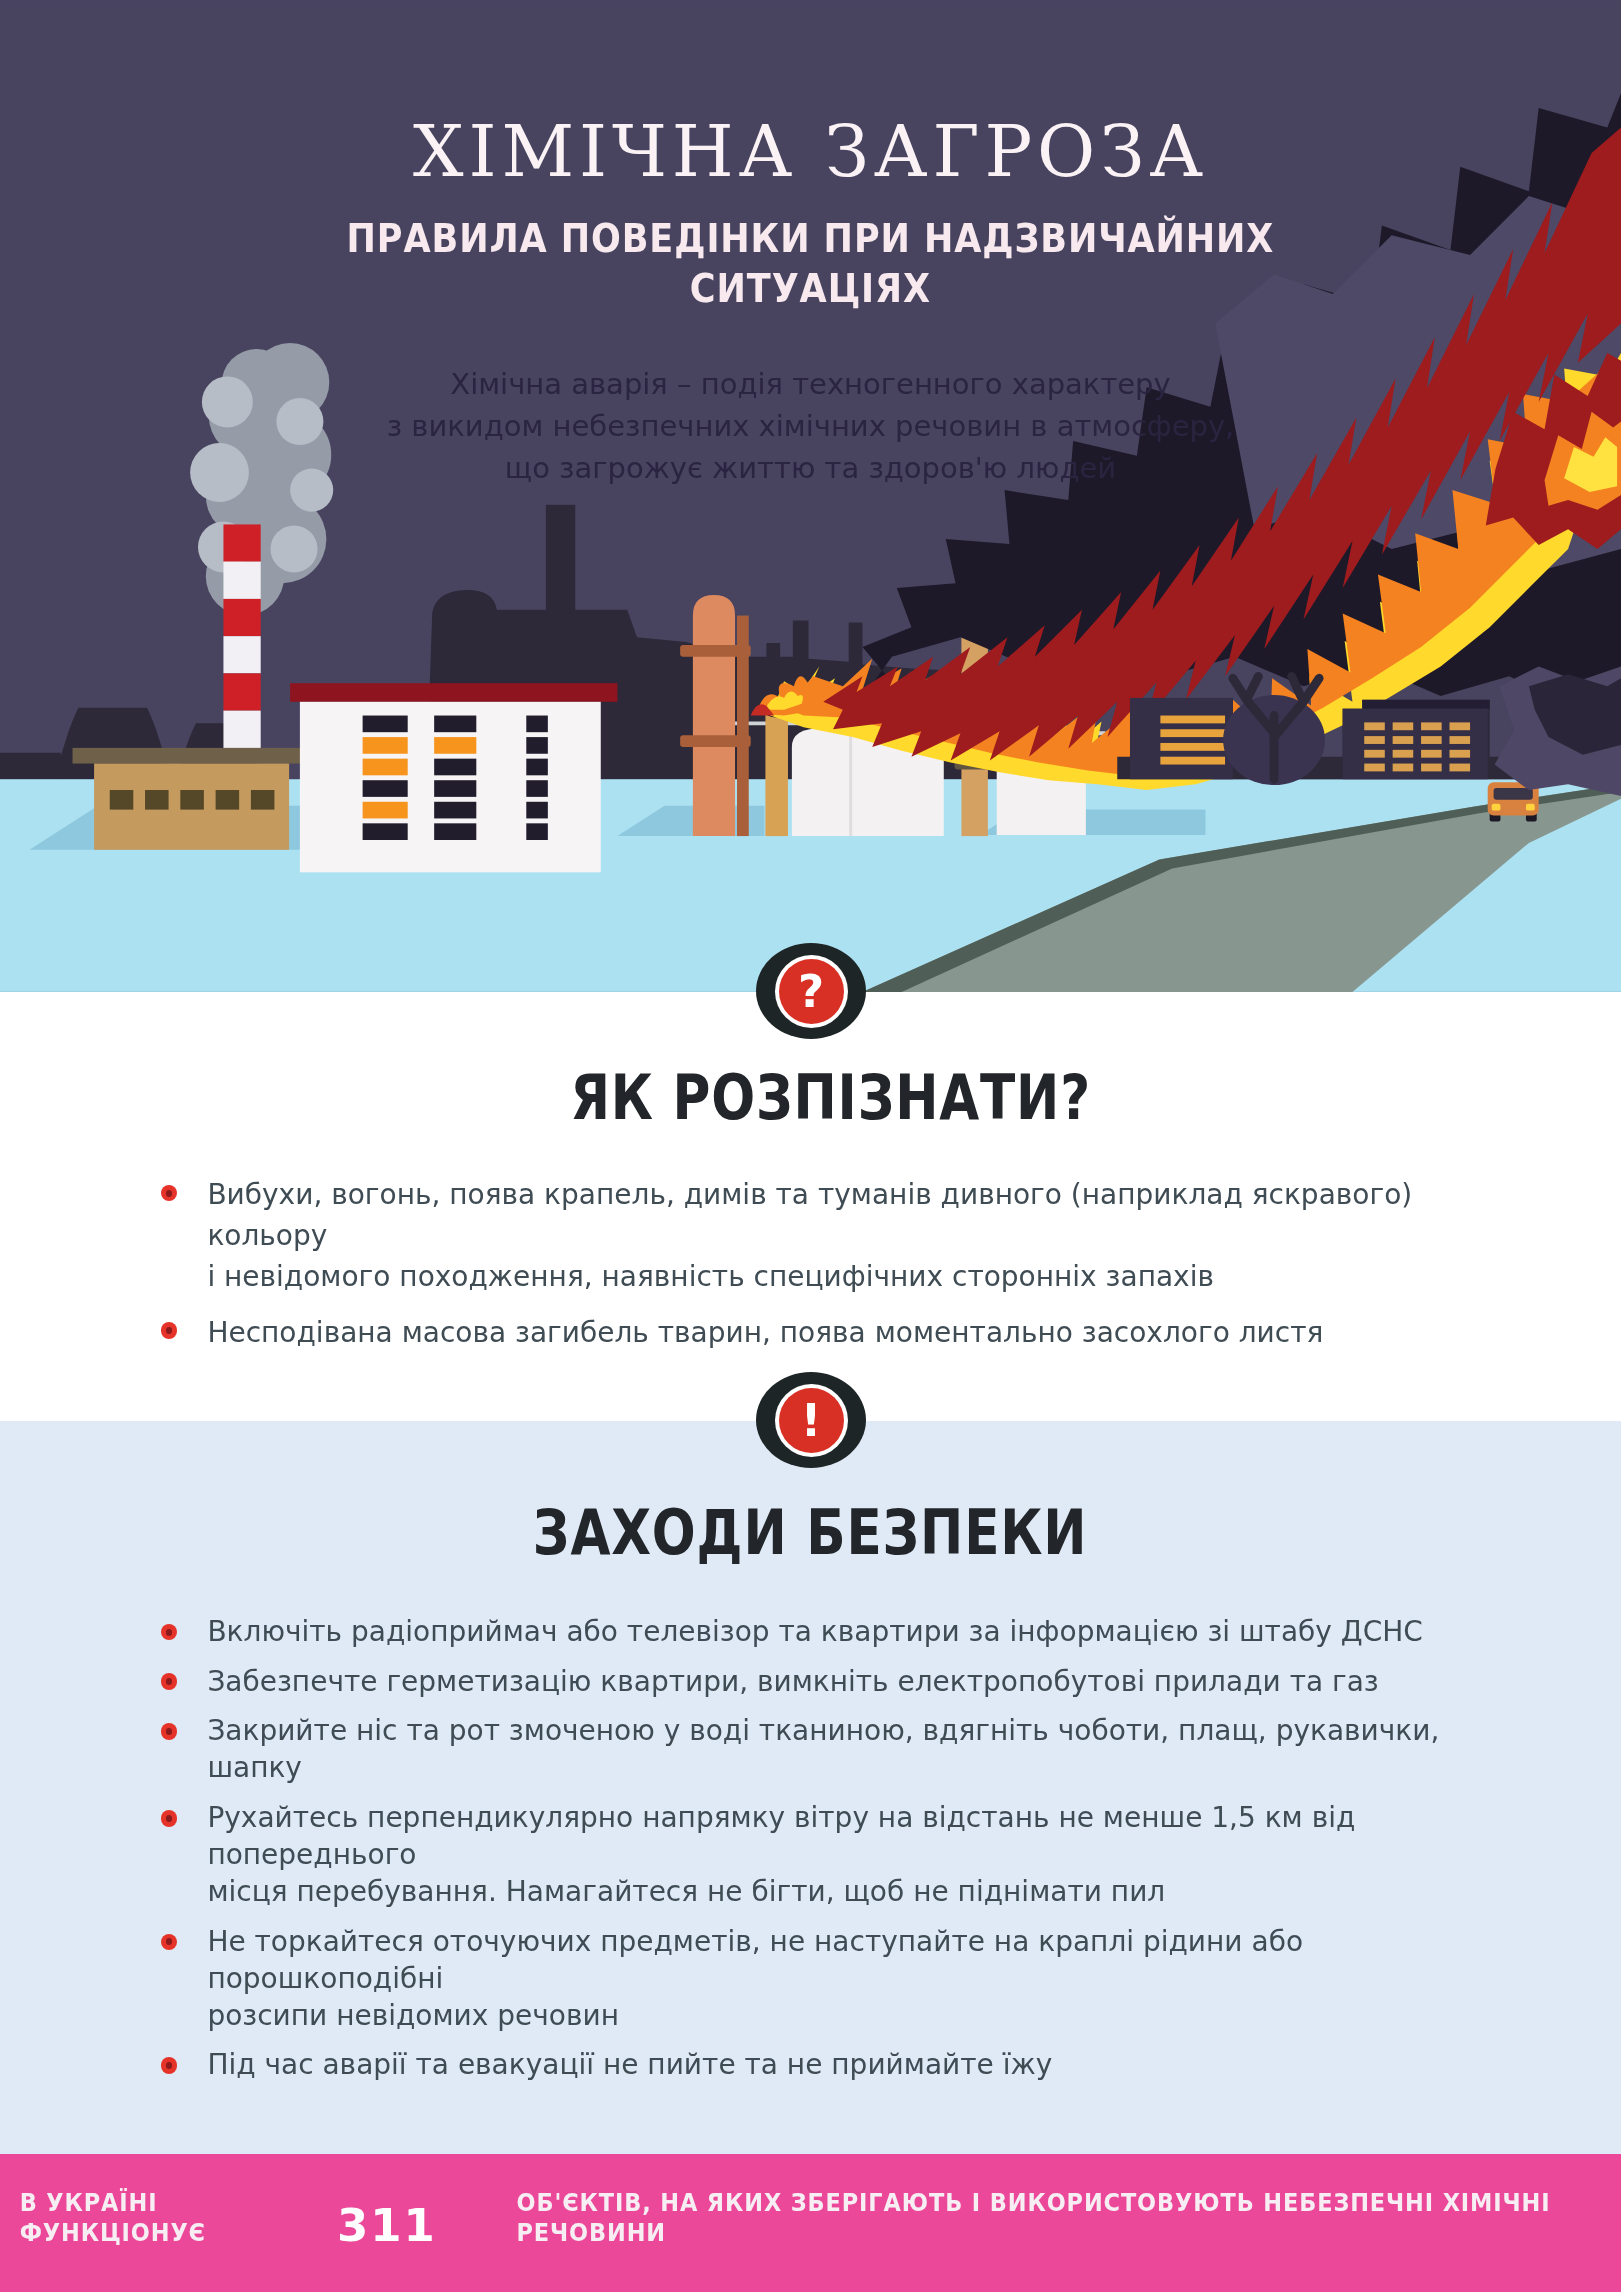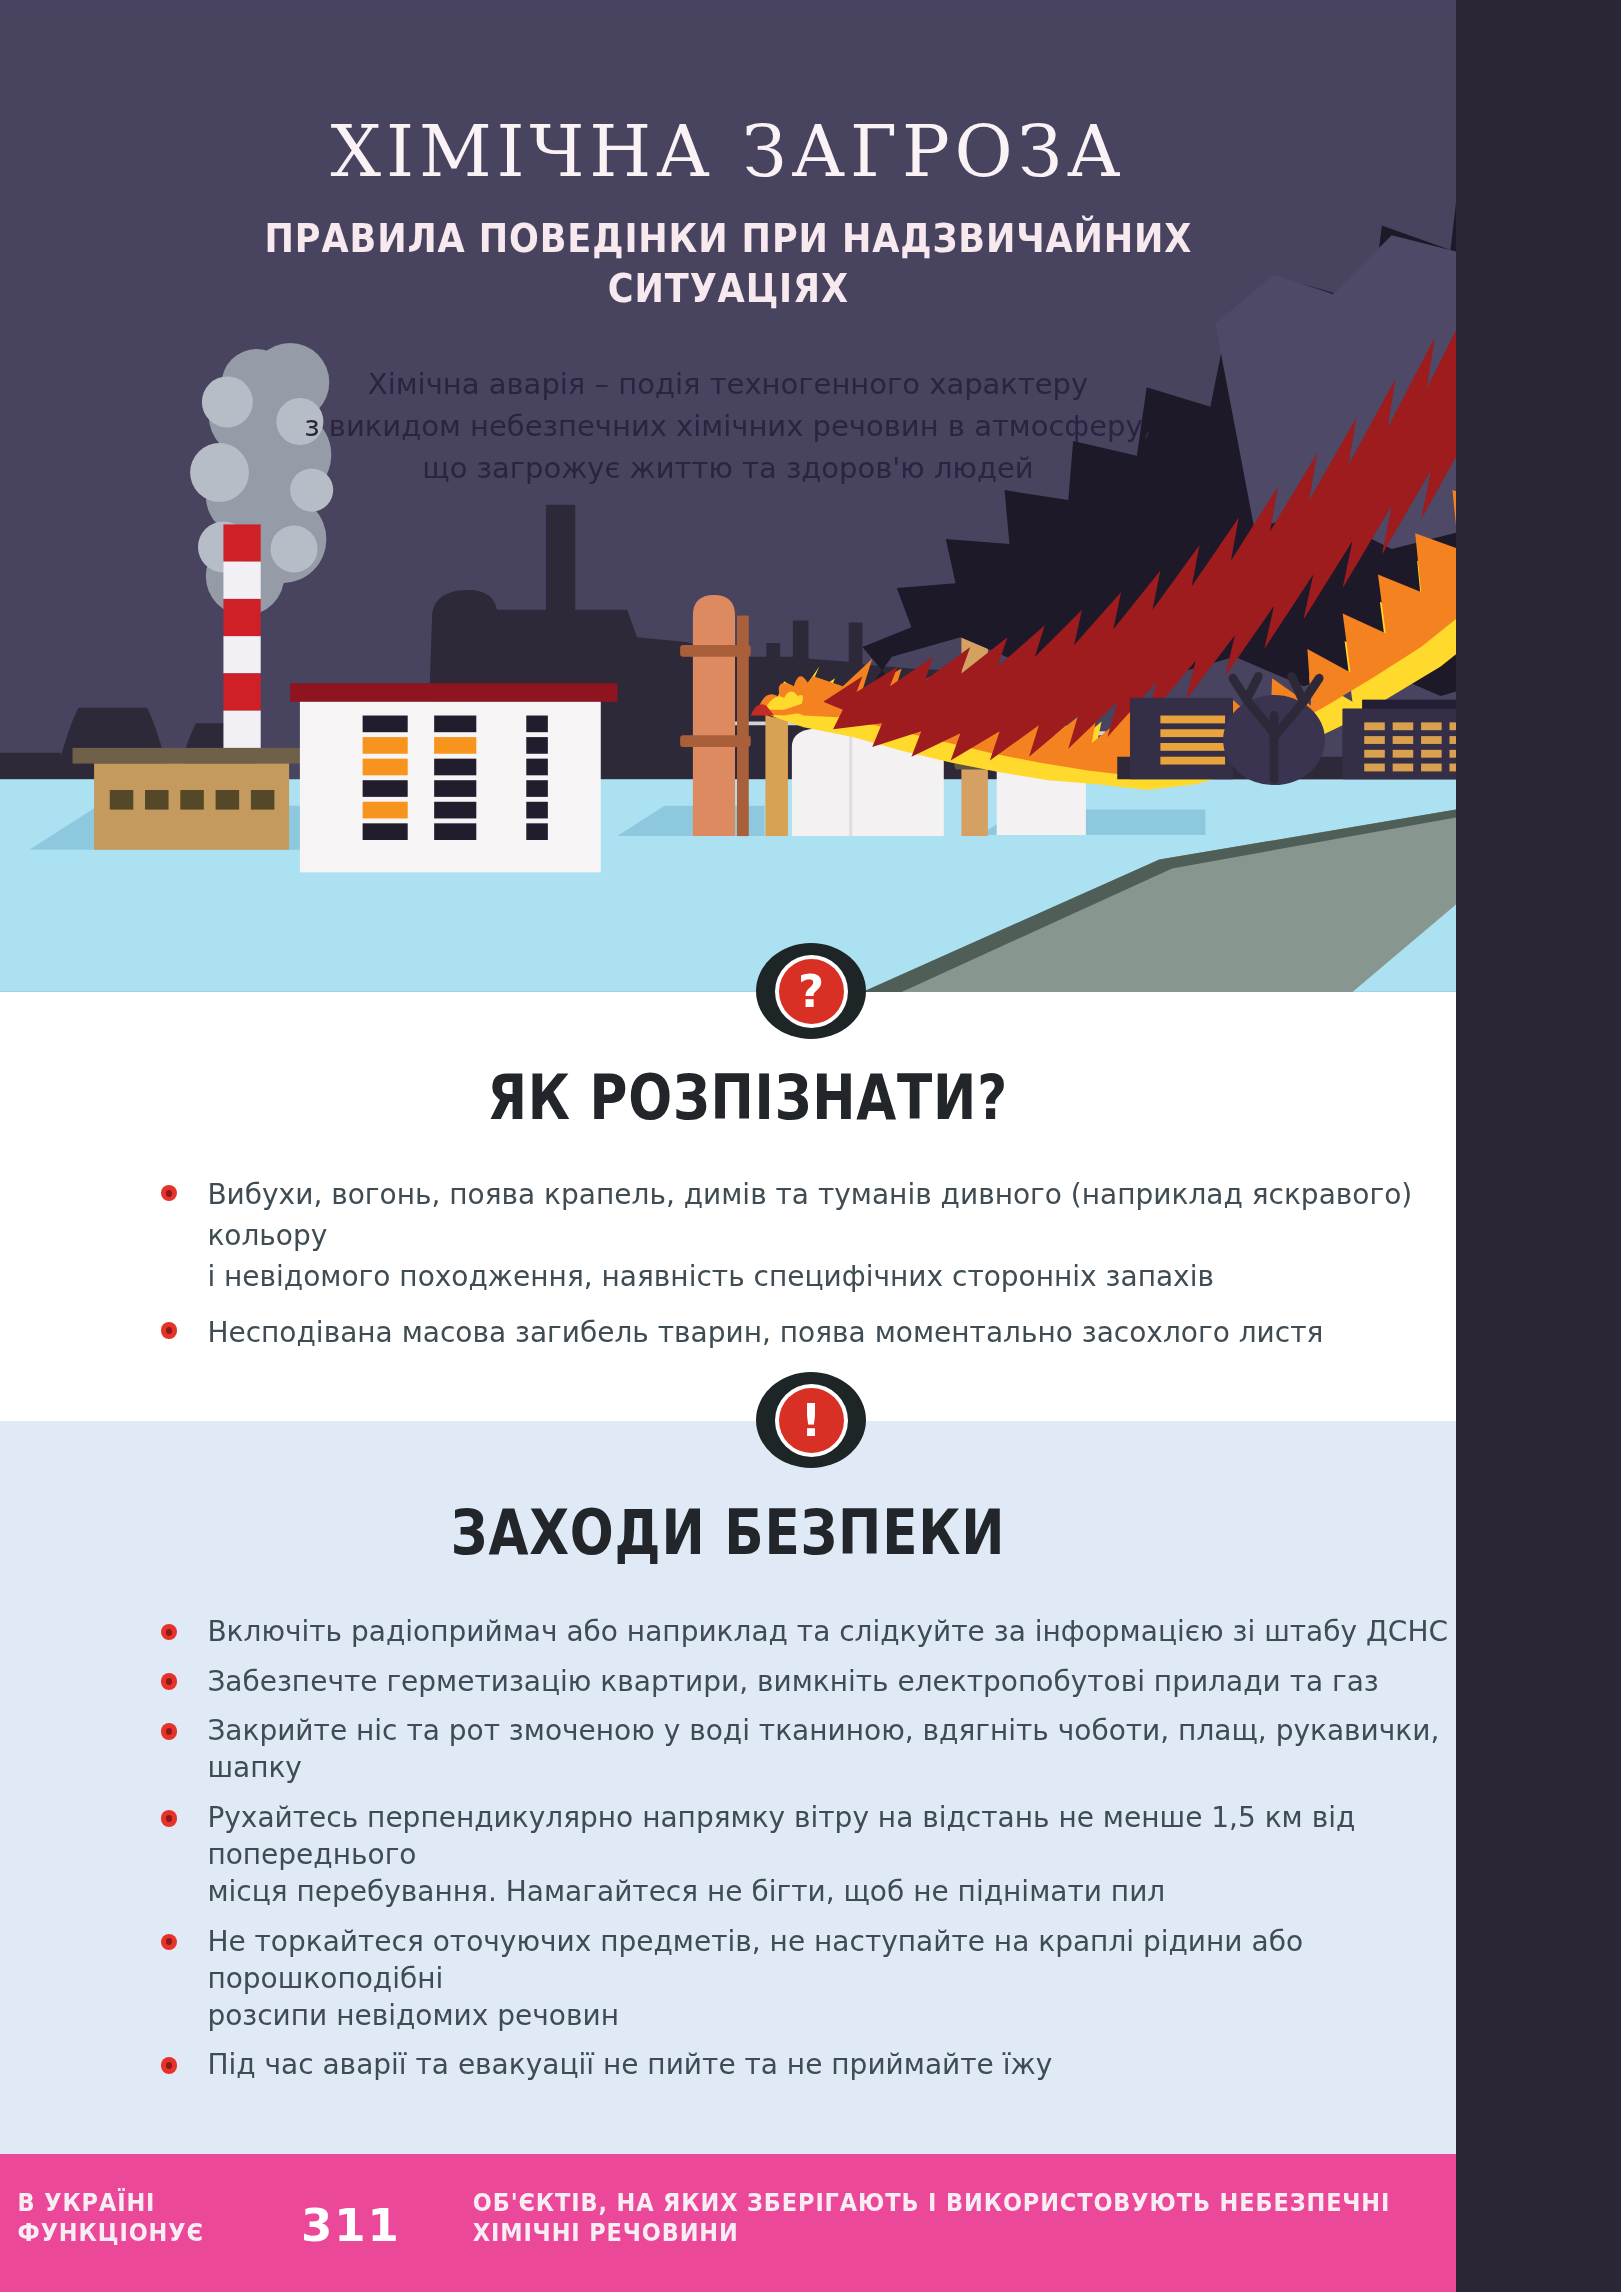--- a/index.html
+++ b/index.html
@@ -1,16 +1,16 @@
 <!DOCTYPE html>
 <html><head>
 <meta charset="utf-8">
 <style>
   html,body{margin:0;padding:0;background:#2a2636;}
-  #page{position:relative;width:1456px;height:2293px;overflow:hidden;background:#484460;
+  #page{position:relative;width:1621px;height:2293px;overflow:hidden;background:#484460;
         font-family:"DejaVu Sans",sans-serif;}
   .abs{position:absolute;}
   .center{left:0;right:0;text-align:center;}
   .cond{display:inline-block;transform:scaleX(0.82);transform-origin:center;white-space:pre-line;}
   
   #title{top:110px;font-family:"DejaVu Serif",serif;font-size:71px;letter-spacing:4.9px;
          color:#FAF2F5;font-weight:400;}
   #subtitle{top:214px;font-size:39px;line-height:50px;font-weight:700;color:#F7E9EE;letter-spacing:1px;}
   #subtitle .cond{transform:scaleX(0.9);}
   #description{top:363px;font-size:29px;line-height:42px;color:#2A2440;white-space:pre-line;}
@@ -302,21 +302,21 @@
   </div>
   <div id="safety-title" class="abs center section-title">
     <span class="cond">ЗАХОДИ БЕЗПЕКИ</span>
   </div>
   <ul id="safety-list" class="abs list">
 
       <li>
         <span class="dot">
           <i></i>
         </span>
-        <span class="txt">Включіть радіоприймач або наприклад та слідкуйте за інформацією зі штабу ДСНС</span>
+        <span class="txt">Включіть радіоприймач або телевізор та квартири за інформацією зі штабу ДСНС</span>
       </li>
 
       <li>
         <span class="dot">
           <i></i>
         </span>
         <span class="txt">Забезпечте герметизацію квартири, вимкніть електропобутові прилади та газ</span>
       </li>
 
       <li>

